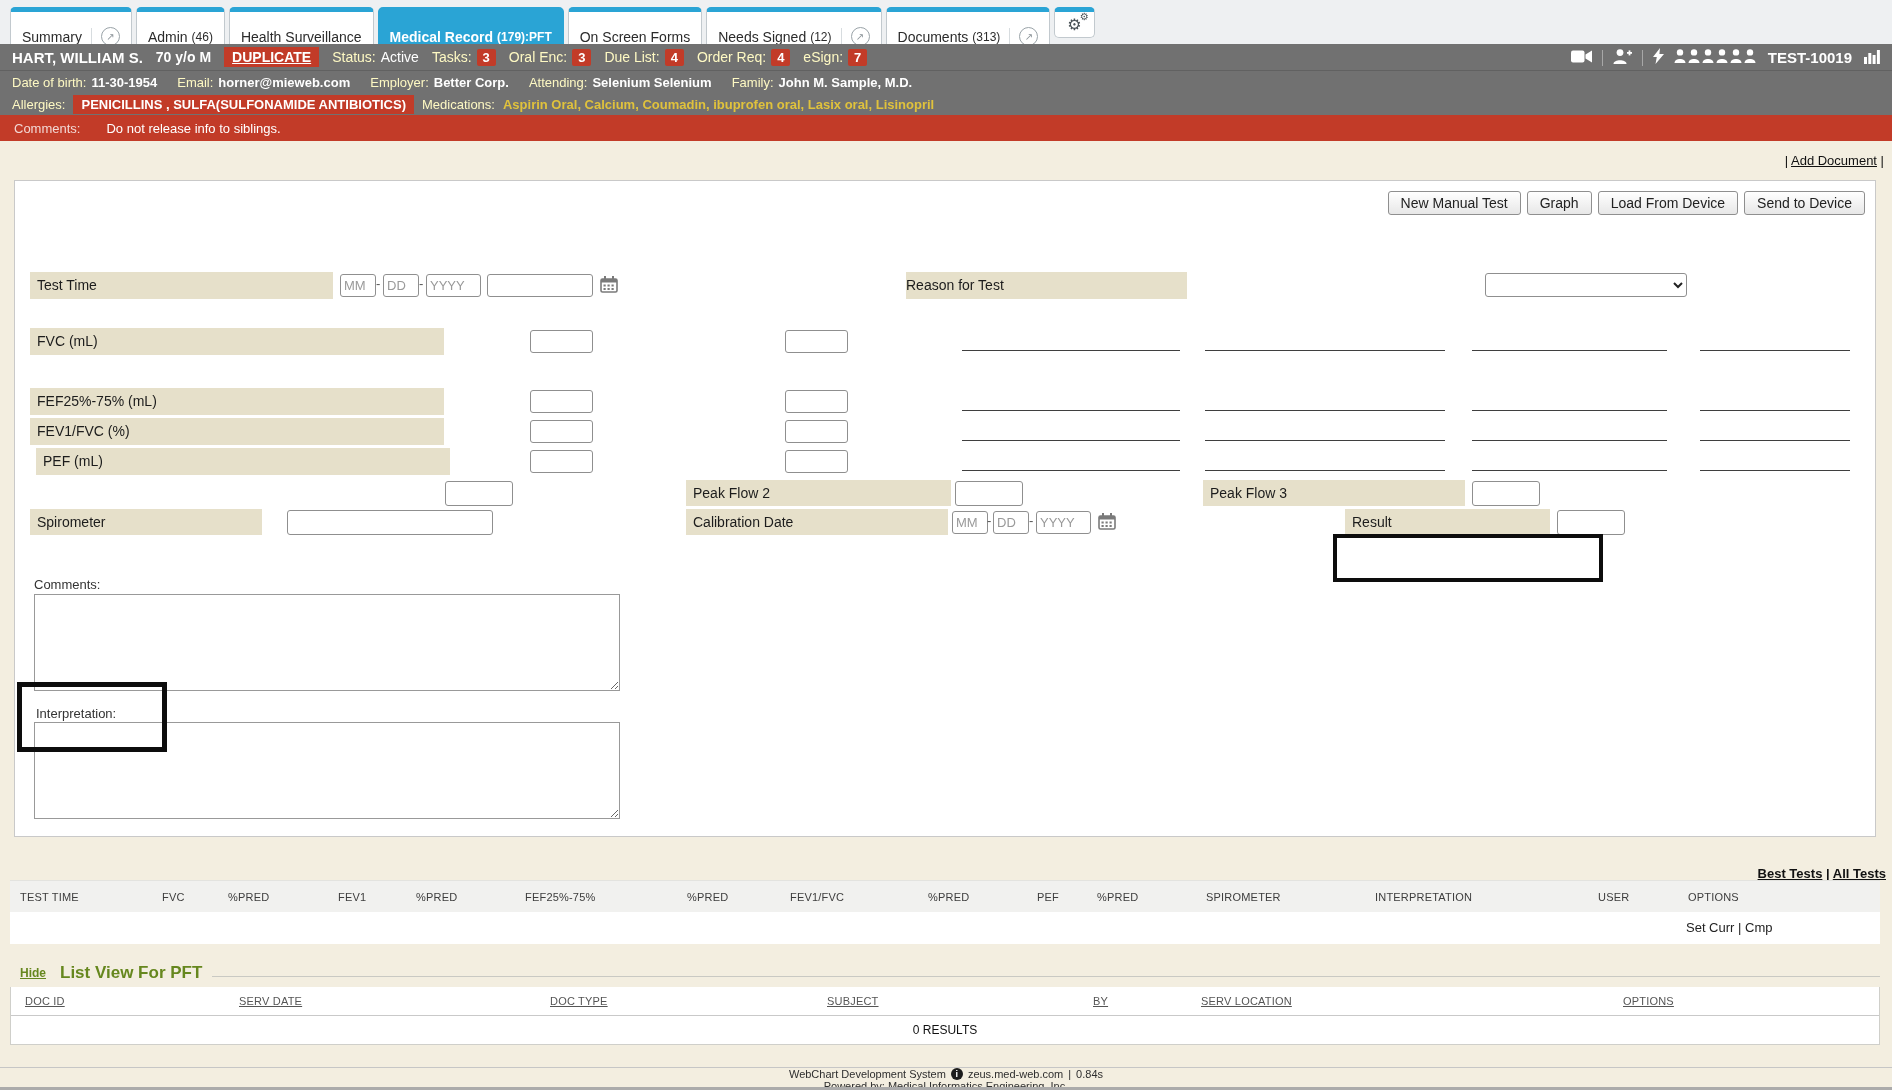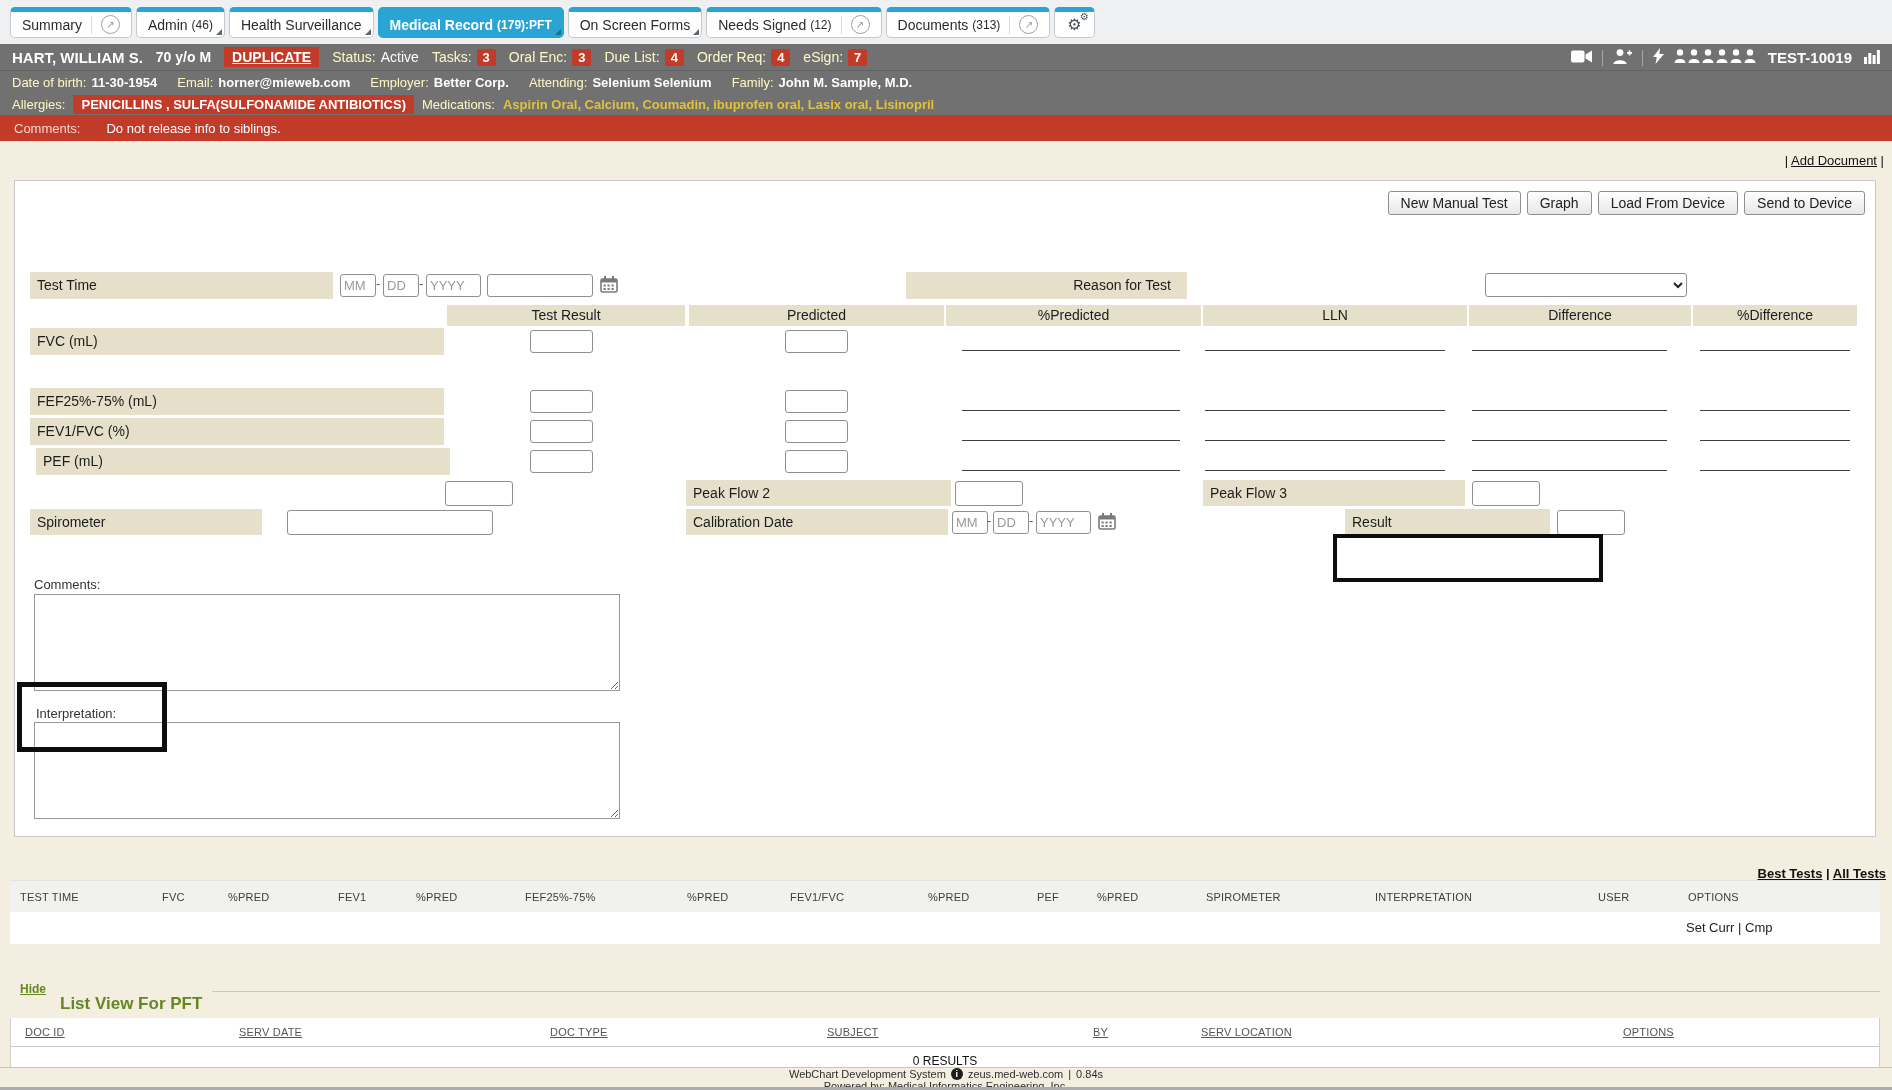--- a/index.html
+++ b/index.html
@@ -2,21 +2,21 @@
 <html><head>
 <meta charset="utf-8">
 <style>
   html,body{margin:0;padding:0;background:#F3EEE0;font-family:"Liberation Sans",sans-serif;}
   #app{position:relative;width:1892px;height:1090px;overflow:hidden;background:#F3EEE0;}
 
   
   .tabbar{position:absolute;top:0;left:0;width:1892px;height:44px;background:#EEF0F2;box-sizing:border-box;
           padding:7px 0 0 10px;display:flex;align-items:flex-start;gap:4px;}
   .tab{position:relative;display:inline-flex;align-items:center;height:23px;background:#fff;
-       border:1px solid #C2C9CE;border-top:5px solid #2AA4D5;border-radius:5px;padding:1px 11px;
+       border:1px solid #C2C9CE;border-top:5px solid #2AA4D5;border-radius:5px;padding:13px 11px;
        font-size:14px;color:#2b2b2b;cursor:pointer;}
   .tab .tcount{font-size:12px;margin-left:4px;color:inherit;}
   .tab.active{background:#2AA4D5;border-color:#2AA4D5;color:#fff;font-weight:bold;}
   .tab.fold::after{content:"";position:absolute;right:2px;bottom:2px;width:0;height:0;
        border-left:6px solid transparent;border-bottom:6px solid #5f6a70;}
   .tab.active.fold::after{border-bottom-color:#16708f;}
   .popout{display:inline-flex;align-items:center;justify-content:center;width:17px;height:17px;margin-left:9px;
        border:1px solid #9aa3a8;border-radius:50%;color:#8a9297;font-size:10px;line-height:1;}
   .tab .psep{width:1px;height:18px;background:#d7dcdf;margin-left:9px;}
   .gearwrap{position:relative;color:#4a5257;font-size:16px;line-height:1;}
@@ -52,21 +52,21 @@
 
   
   .panel{position:absolute;top:180px;left:14px;width:1862px;height:657px;background:#fff;border:1px solid #C9C9C9;box-sizing:border-box;}
   .btnrow{position:absolute;top:10px;right:10px;display:flex;gap:6px;}
   .gbtn{font-family:"Liberation Sans",sans-serif;font-size:14px;color:#222;border:1px solid #8f8f8f;border-radius:3px;
         background:linear-gradient(#ffffff,#e7e7e7);padding:3px 12px;cursor:pointer;}
   .frow{position:absolute;left:0;width:1860px;height:30px;}
   .cell{position:absolute;top:0;height:27px;line-height:27px;background:#E6E0CA;font-size:14px;color:#1c1c1c;box-sizing:border-box;}
   .cell.pl{padding-left:7px;}
   .cell.ctr{text-align:center;}
-  .cell.rt{text-align:right;padding-right:16px;}
+  .cell.rt{text-align:left;padding-right:16px;}
   .tin{position:absolute;top:2px;height:19px;border:1px solid #8f8f8f;border-radius:3px;font-size:13px;color:#222;
        padding:1px 3px;box-sizing:content-box;font-family:"Liberation Sans",sans-serif;}
   .tin::placeholder{color:#9a9a9a;}
   .dash{position:absolute;top:4px;font-size:13px;color:#555;}
   .calicon{position:absolute;top:4px;cursor:pointer;}
   .fsel{position:absolute;top:1px;height:24px;border:1px solid #8f8f8f;border-radius:3px;background:#fff;font-size:13px;
         font-family:"Liberation Sans",sans-serif;color:#222;}
   .vline{position:absolute;bottom:7px;height:1px;background:#3f3f3f;}
   .cbx{position:absolute;top:6px;width:13px;height:13px;}
   .talabel{position:absolute;font-size:13px;color:#333;}
@@ -80,21 +80,21 @@
   .rhead{position:absolute;top:880px;left:10px;width:1870px;height:32px;background:#F1F1EF;border-top:1px solid #E3E3DF;}
   .rh{position:absolute;top:10px;font-size:11px;color:#3d3d3d;letter-spacing:.2px;white-space:nowrap;}
   .rrow{position:absolute;top:912px;left:10px;width:1870px;height:32px;background:#fff;}
   .setcurr{position:absolute;top:8px;left:1676px;font-size:13px;color:#222;}
   .setcurr .lnk{cursor:pointer;}
 
   
   .lv{position:absolute;top:963px;left:10px;width:1870px;}
   .lvtitle{display:flex;align-items:center;}
   .hidelnk{font-size:12px;font-weight:bold;color:#66871E;text-decoration:underline;cursor:pointer;margin-right:14px;margin-left:10px;}
-  .lvname{font-size:17px;font-weight:bold;color:#66871E;white-space:nowrap;margin-top:31px;}
+  .lvname{font-size:17px;font-weight:bold;color:#66871E;white-space:nowrap;}
   .lvrule{flex:1;height:1px;background:#C9C9C3;margin-left:10px;margin-top:6px;}
   .lvtable{position:relative;margin-top:4px;background:#fff;border:1px solid #CFCFCA;border-top:none;}
   .lvhead{position:relative;height:28px;border-bottom:1px solid #C9C9C9;}
   .lh{position:absolute;top:8px;font-size:11px;color:#555;text-decoration:underline;letter-spacing:.2px;cursor:pointer;white-space:nowrap;}
   .lvempty{height:28px;line-height:28px;text-align:center;font-size:12px;color:#111;}
 
   
   .footer{position:absolute;top:1067px;left:0;width:1892px;height:20px;border-top:1px solid #C6C6C6;background:#F3EEE0;
           display:flex;align-items:center;justify-content:space-between;padding:0 14px;box-sizing:border-box;font-size:11px;color:#2e2e2e;flex-direction:column;}
   .fleft{display:flex;align-items:center;gap:5px;}
@@ -295,28 +295,20 @@
               <rect x="3.5" y="12" width="2.2" height="2"></rect>
               <rect x="7.5" y="12" width="2.2" height="2"></rect>
               <rect x="11.5" y="12" width="2.2" height="2"></rect>
             </g>
           </svg>
       </span>
       <div class="cell rt" style="left:891px;width:281px">Reason for Test</div>
       <select class="fsel" style="left:1470px;width:202px"><option></option></select>
     </div>
 
-    <div class="frow" style="top:124px;height:22px">
-      <div class="cell ctr" style="left:432px;width:238px;height:21px;line-height:21px">Test Result</div>
-      <div class="cell ctr" style="left:674px;width:255px;height:21px;line-height:21px">Predicted</div>
-      <div class="cell ctr" style="left:931px;width:255px;height:21px;line-height:21px">%Predicted</div>
-      <div class="cell ctr" style="left:1188px;width:264px;height:21px;line-height:21px">LLN</div>
-      <div class="cell ctr" style="left:1454px;width:222px;height:21px;line-height:21px">Difference</div>
-      <div class="cell ctr" style="left:1678px;width:164px;height:21px;line-height:21px">%Difference</div>
-    </div>
 
     <div class="frow" style="top:147px">
       <div class="cell pl" style="left:15px;width:414px">FVC (mL)</div>
       <input class="tin" style="left: 515px; width: 55px;">
       <input class="tin" style="left: 770px; width: 55px;">
       <div class="vline" style="left:947px;width:218px"></div>
       <div class="vline" style="left:1190px;width:240px"></div>
       <div class="vline" style="left:1457px;width:195px"></div>
       <div class="vline" style="left:1685px;width:150px"></div>
     </div>

